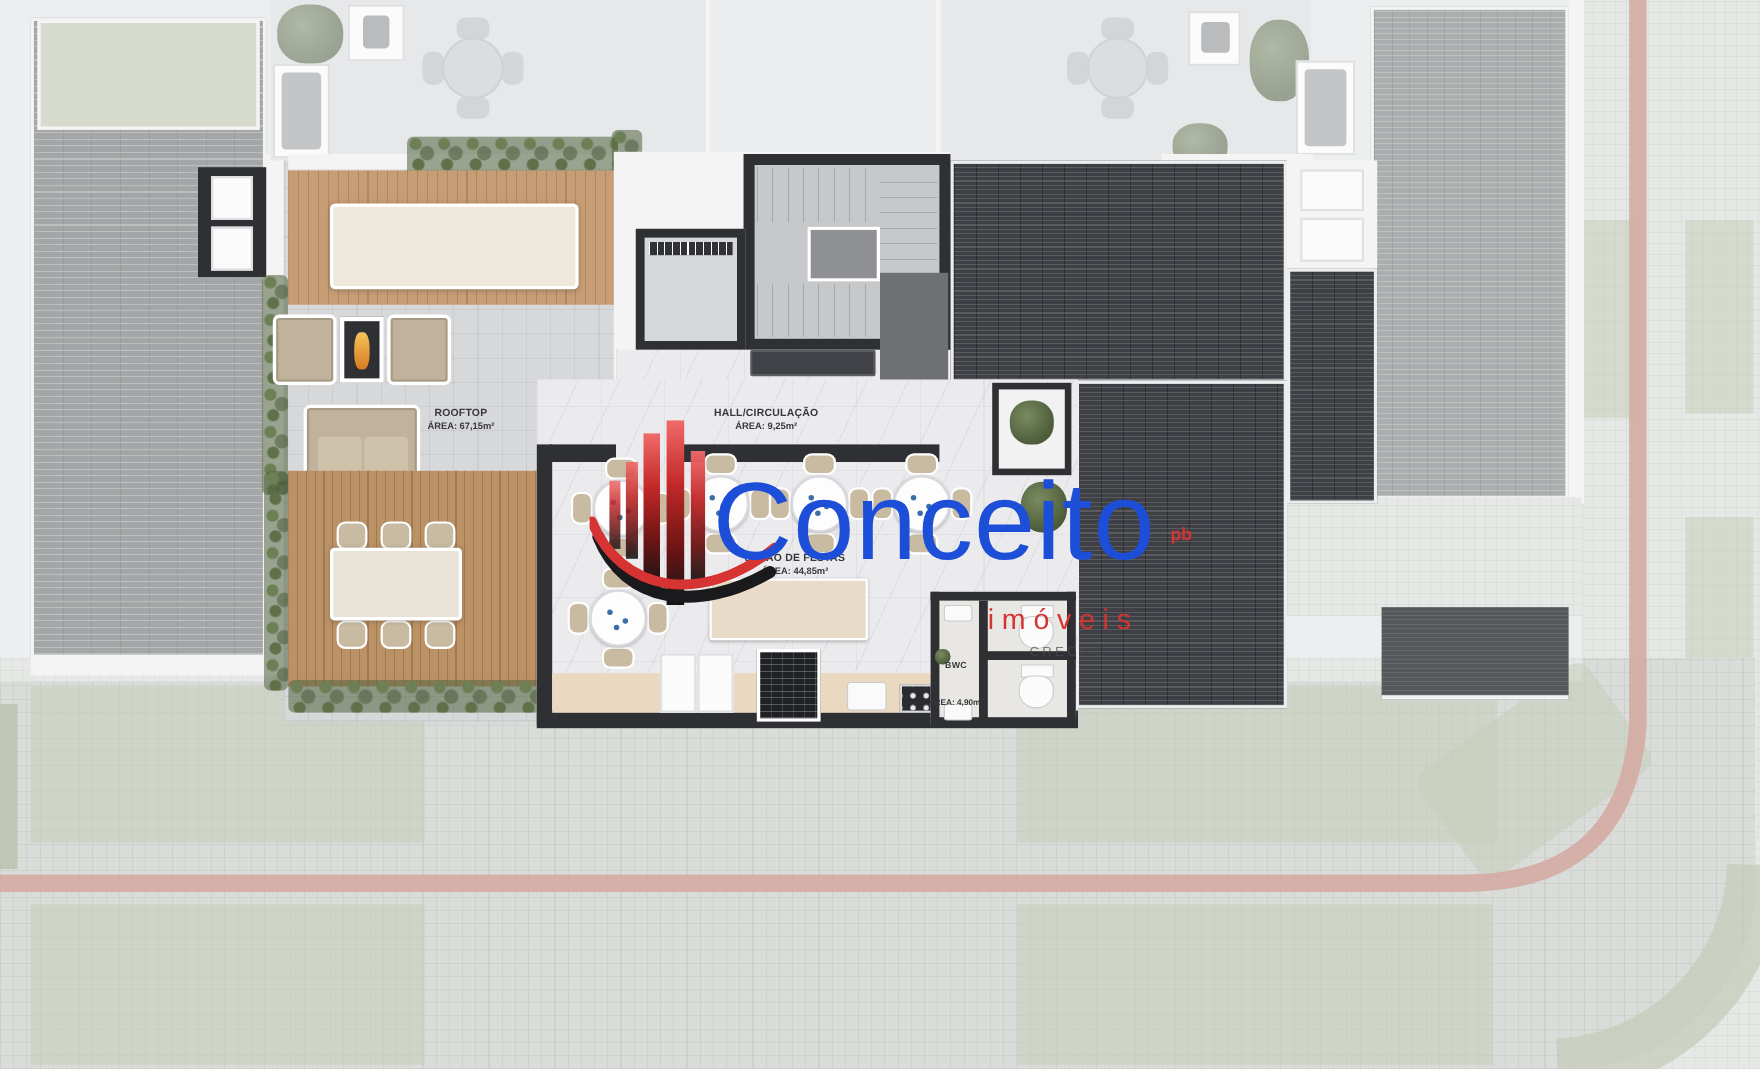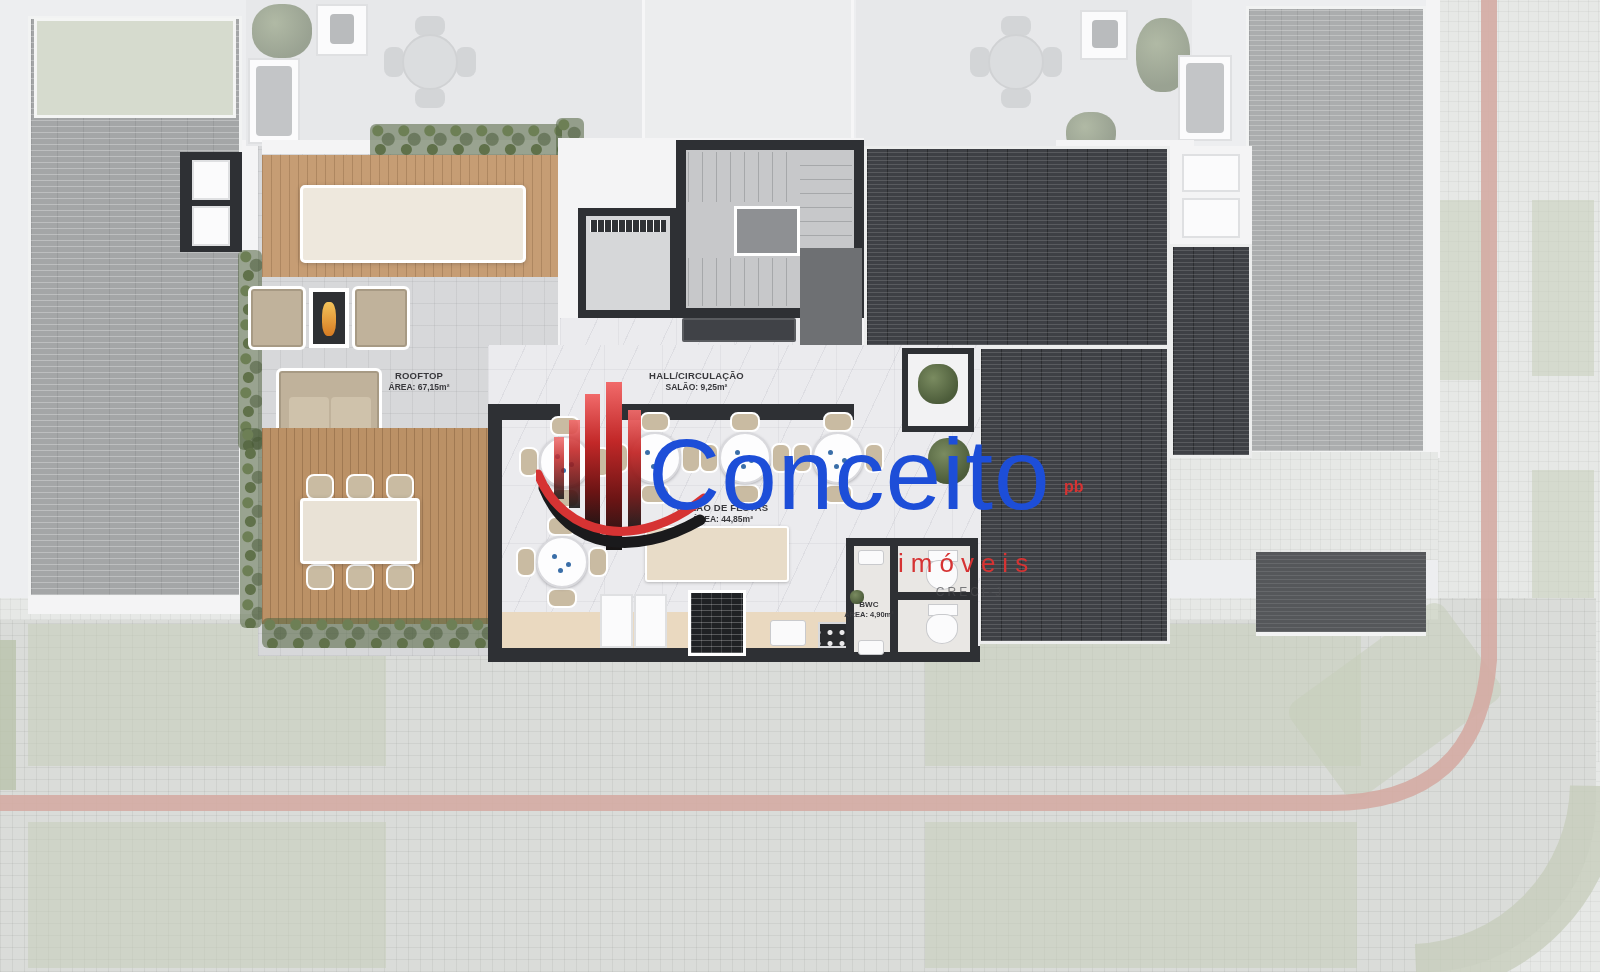--- a/index.html
+++ b/index.html
@@ -203,21 +203,21 @@
     <div class="abs" style="left:4px;top:4px;width:76px;height:12px;background:#303236;background-image:repeating-linear-gradient(90deg,#fff 0 1px,transparent 1px 7px);"></div>
   </div>
   <div class="abs marble" style="left:560px;top:318px;width:302px;height:30px;"></div>
   <div class="abs" style="left:682px;top:318px;width:114px;height:24px;background:#404247;border:2px solid #5a5c60;border-radius:2px;box-sizing:border-box;"></div>
   <div class="abs" style="left:800px;top:248px;width:62px;height:98px;background:#6e7073;"></div>
 
   <div class="abs marble" style="left:488px;top:345px;width:492px;height:315px;"></div>
 
   <div class="abs label" style="left:624px;top:370px;width:145px;">
     <div class="nm">HALL/CIRCULAÇÃO</div>
-    <div class="ar">SALÃO: 9,25m²</div>
+    <div class="ar">ÁREA: 9,25m²</div>
   </div>
 
   <div class="abs wall" style="left:500px;top:404px;width:60px;height:16px;"></div>
   <div class="abs wall" style="left:608px;top:404px;width:246px;height:16px;"></div>
   <div class="abs wall" style="left:488px;top:404px;width:14px;height:256px;"></div>
   <div class="abs wall" style="left:488px;top:646px;width:492px;height:16px;"></div>
 
   <div class="abs" style="left:902px;top:348px;width:72px;height:84px;background:#f2f2f3;border:6px solid #2e3034;box-sizing:border-box;">
     <div class="abs bush" style="left:10px;top:10px;width:40px;height:40px;"></div>
   </div>
@@ -302,21 +302,21 @@
   <div class="abs wall" style="left:890px;top:592px;width:88px;height:8px;"></div>
   <div class="abs sinkbox" style="left:858px;top:550px;width:24px;height:13px;"></div>
   <div class="abs sinkbox" style="left:858px;top:640px;width:24px;height:13px;"></div>
   <div class="abs" style="left:928px;top:550px;width:28px;height:10px;background:#fbfbfc;border:1px solid #c9cacd;"></div>
   <div class="abs toilet" style="left:926px;top:560px;width:32px;height:30px;"></div>
   <div class="abs" style="left:928px;top:604px;width:28px;height:10px;background:#fbfbfc;border:1px solid #c9cacd;"></div>
   <div class="abs toilet" style="left:926px;top:614px;width:32px;height:30px;"></div>
   <div class="abs bush" style="left:850px;top:590px;width:14px;height:14px;"></div>
   <div class="abs label" style="left:834px;top:600px;width:70px;">
     <div class="nm" style="font-size:8px;">BWC</div>
-    <div class="ar" style="font-size:7.5px;">ÁREA: 4,90m²</div>
+    <div class="ar" style="font-size:7.5px;margin-top:24px;">ÁREA: 4,90m²</div>
   </div>
 
   <div class="abs" style="left:0;top:0;width:1600px;height:972px;pointer-events:none;">
     <svg class="abs" style="left:536px;top:382px;width:180px;height:185px;" viewBox="0 0 180 185">
       <defs>
         <linearGradient id="barg" x1="0" y1="0" x2="0" y2="1">
           <stop offset="0" stop-color="#f16a6a"></stop>
             <stop offset="0.35" stop-color="#c22828"></stop>
           <stop offset="0.7" stop-color="#6b1414"></stop>
             <stop offset="1" stop-color="#151515"></stop>

